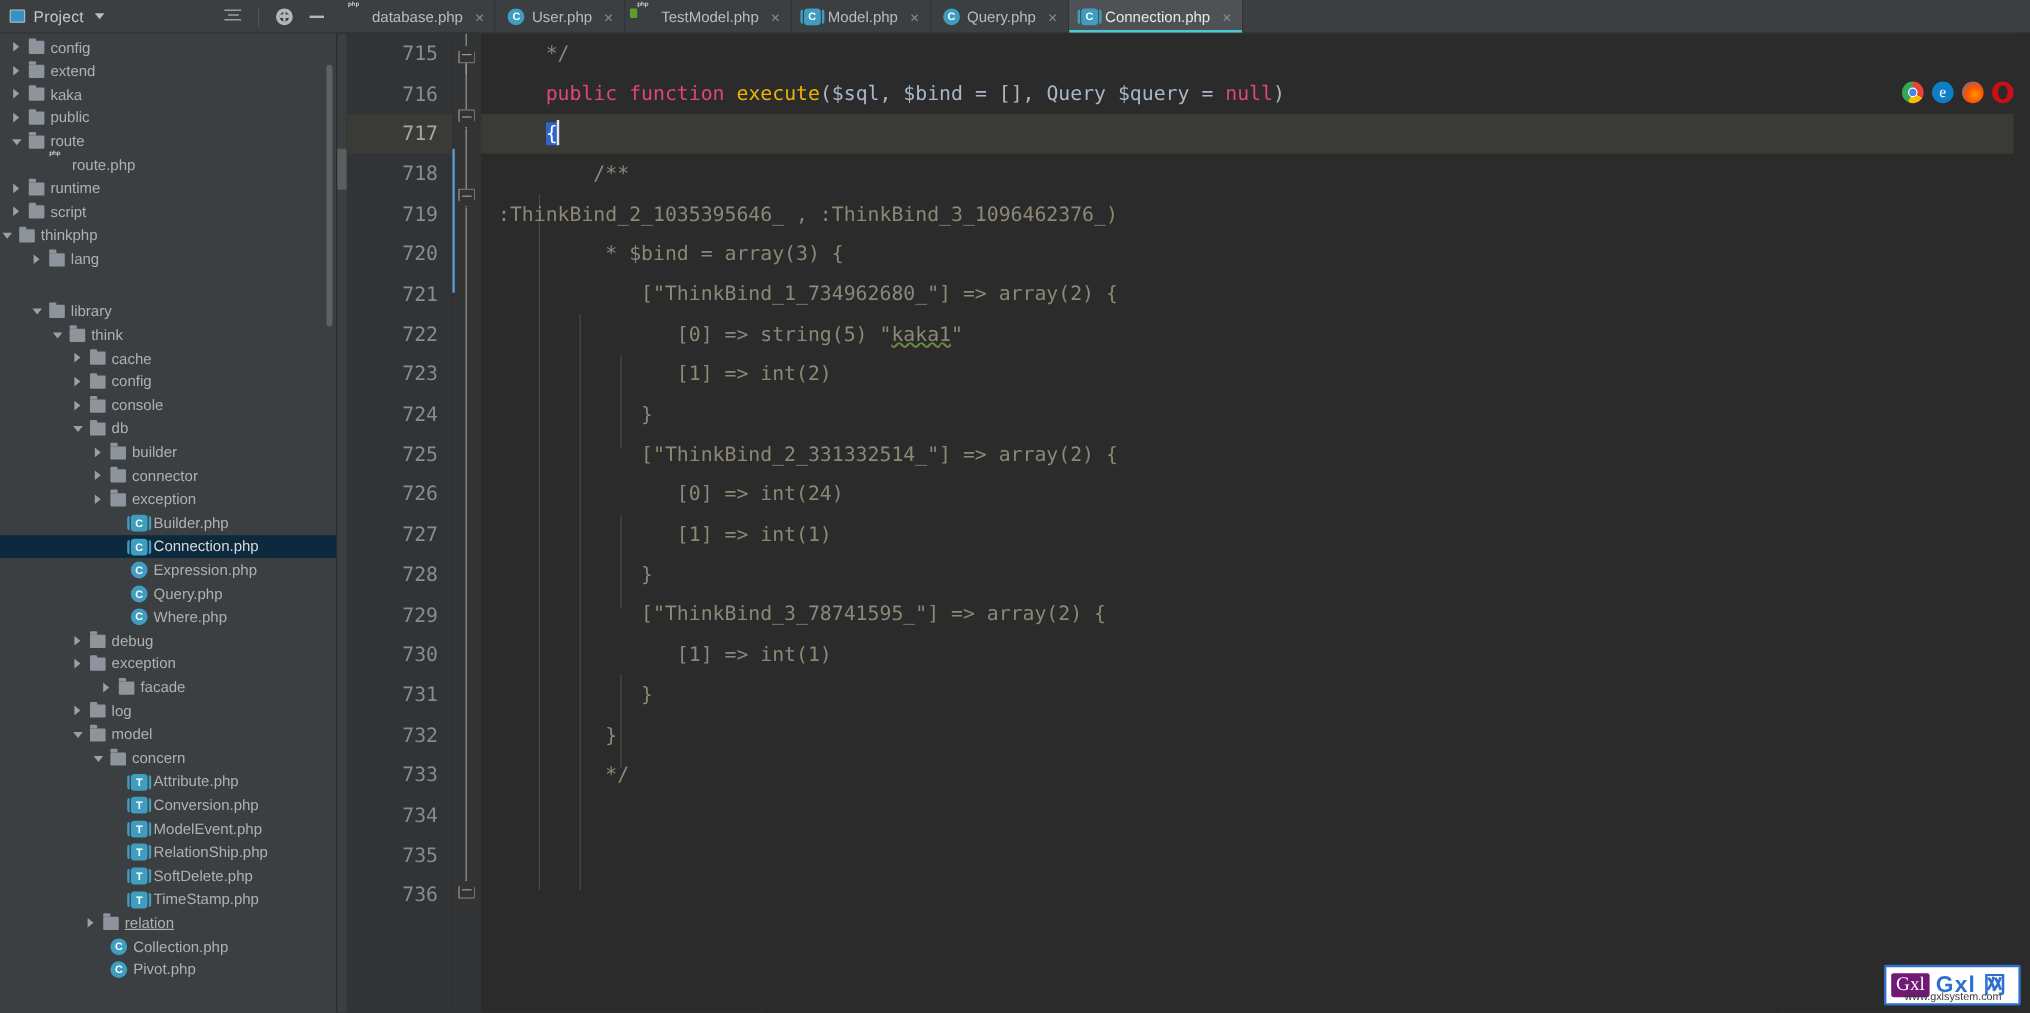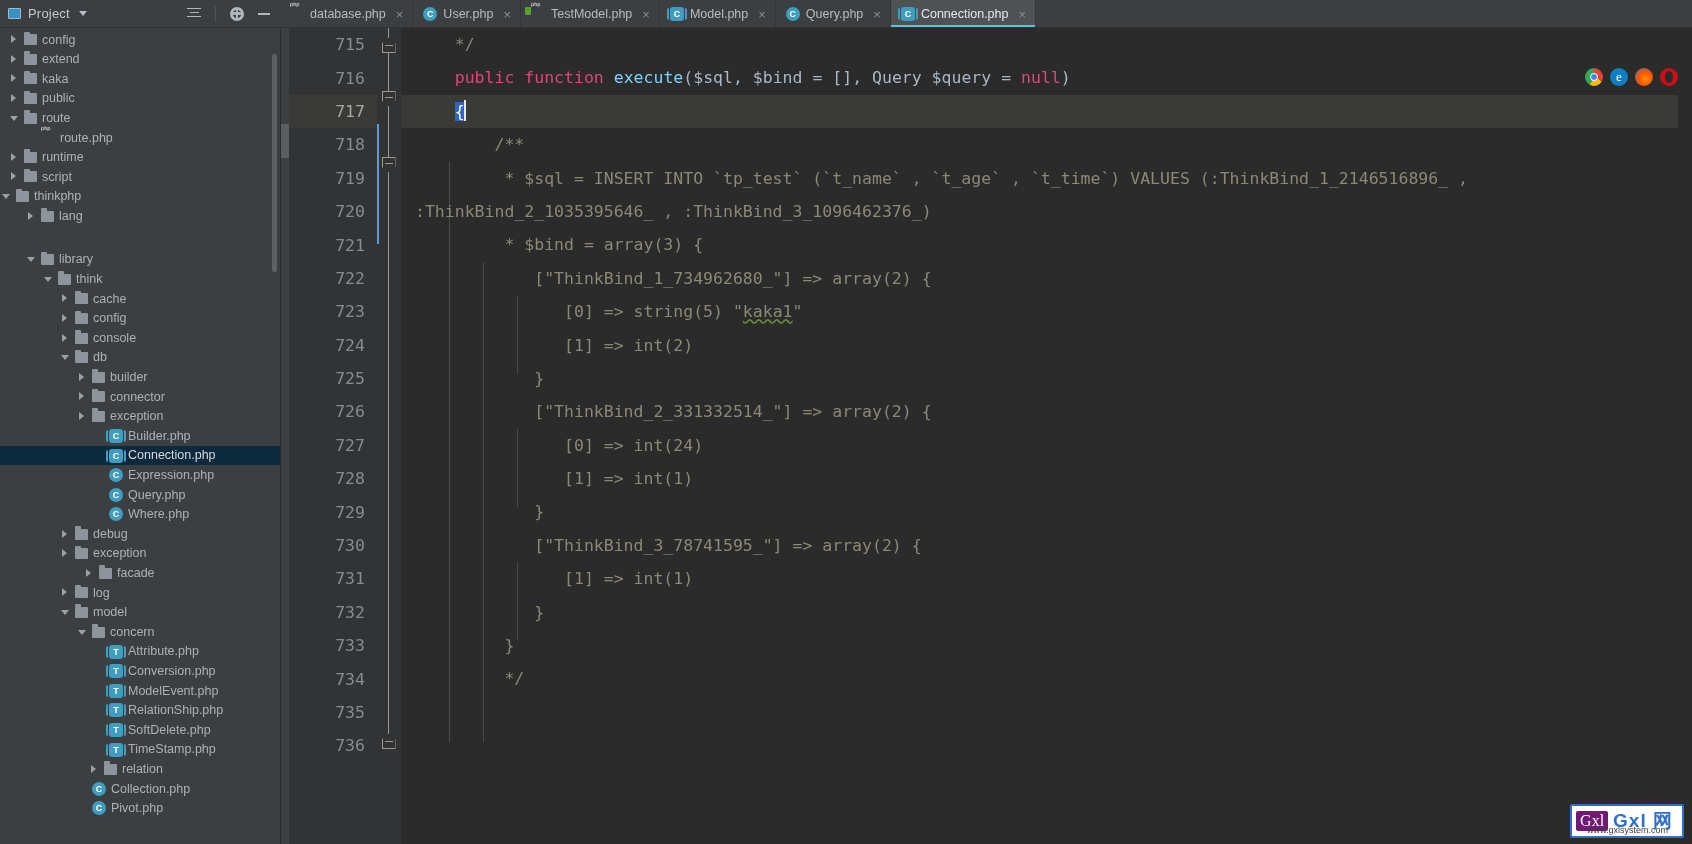--- a/index.html
+++ b/index.html
@@ -207,21 +207,21 @@
     height: 33.4px; line-height: 33.4px; white-space: pre; color: #a9b7c6;
     padding-left: 14px; position: relative;
   }
   .cline.current { background: #3a3b36; }
   .indent-guide {
     position: absolute; top: 0; bottom: 0; width: 1px; background: #4a4a45;
   }
 
   
   .kw  { color: #e0457b; }       
-  .fnm { color: #7dd3fc; }       
+  .fnm { color: #eab308; }       
   .var { color: #a9b7c6; }
   .op  { color: #e0457b; }
   .nul { color: #e0457b; }
   .cmt { color: #8c8876; }
   .punct { color: #a9b7c6; }
   .this { color: #9876aa; }
   .typo { text-decoration: underline wavy #6b8a3f; text-decoration-skip-ink: none; }
 
   
   .sel-brace { background: #2f65ca; color: #ffffff; }
@@ -544,21 +544,21 @@
             </span>
             <span class="nlabel">SoftDelete.php</span>
           </div>
           <div class="node" style="padding-left: 95px;">
             <span class="arrow none"></span>
             <span class="fi">
               <span class="fi-t">T</span>
             </span>
             <span class="nlabel">TimeStamp.php</span>
           </div>
-          <div class="node" style="padding-left: 90px;">
+          <div class="node" style="padding-left: 72px; text-decoration: underline;">
             <span class="arrow right"></span>
             <span class="folder"></span>
             <span class="nlabel">relation</span>
           </div>
           <div class="node" style="padding-left: 78px;">
             <span class="arrow none"></span>
             <span class="fi">
               <span class="fi-c">C</span>
             </span>
             <span class="nlabel">Collection.php</span>
@@ -631,21 +631,20 @@
       <div class="code-area" id="codearea">
         <div class="indent-guide" style="left:48px; top:134px; height:580px;"></div>
         <div class="indent-guide" style="left:82px; top:234px; height:480px;"></div>
         <div class="indent-guide" style="left:116px; top:268px; height:78px;"></div>
         <div class="indent-guide" style="left:116px; top:401px; height:78px;"></div>
         <div class="indent-guide" style="left:116px; top:534px; height:78px;"></div>
       <div class="cline"><span class="cmt">    */</span></div>
           <div class="cline">    <span class="kw">public</span> <span class="kw">function</span> <span class="fnm">execute</span><span class="var">($sql, $bind = [], Query $query = </span><span class="nul">null</span><span class="var">)</span></div>
           <div class="cline current">    <span class="sel-brace">{</span><span class="caret"></span></div>
           <div class="cline"><span class="cmt">        /**</span></div>
-          <div class="cline"><span class="cmt">         * $sql = INSERT INTO `tp_test` (`t_name` , `t_age` , `t_time`) VALUES (:ThinkBind_1_2146516896_ ,</span></div>
           <div class="cline"><span class="cmt">:ThinkBind_2_1035395646_ , :ThinkBind_3_1096462376_)</span></div>
           <div class="cline"><span class="cmt">         * $bind = array(3) {</span></div>
           <div class="cline"><span class="cmt">            ["ThinkBind_1_734962680_"] =&gt; array(2) {</span></div>
           <div class="cline"><span class="cmt">               [0] =&gt; string(5) "<span class="typo">kaka1</span>"</span></div>
           <div class="cline"><span class="cmt">               [1] =&gt; int(2)</span></div>
           <div class="cline"><span class="cmt">            }</span></div>
           <div class="cline"><span class="cmt">            ["ThinkBind_2_331332514_"] =&gt; array(2) {</span></div>
           <div class="cline"><span class="cmt">               [0] =&gt; int(24)</span></div>
           <div class="cline"><span class="cmt">               [1] =&gt; int(1)</span></div>
           <div class="cline"><span class="cmt">            }</span></div>

